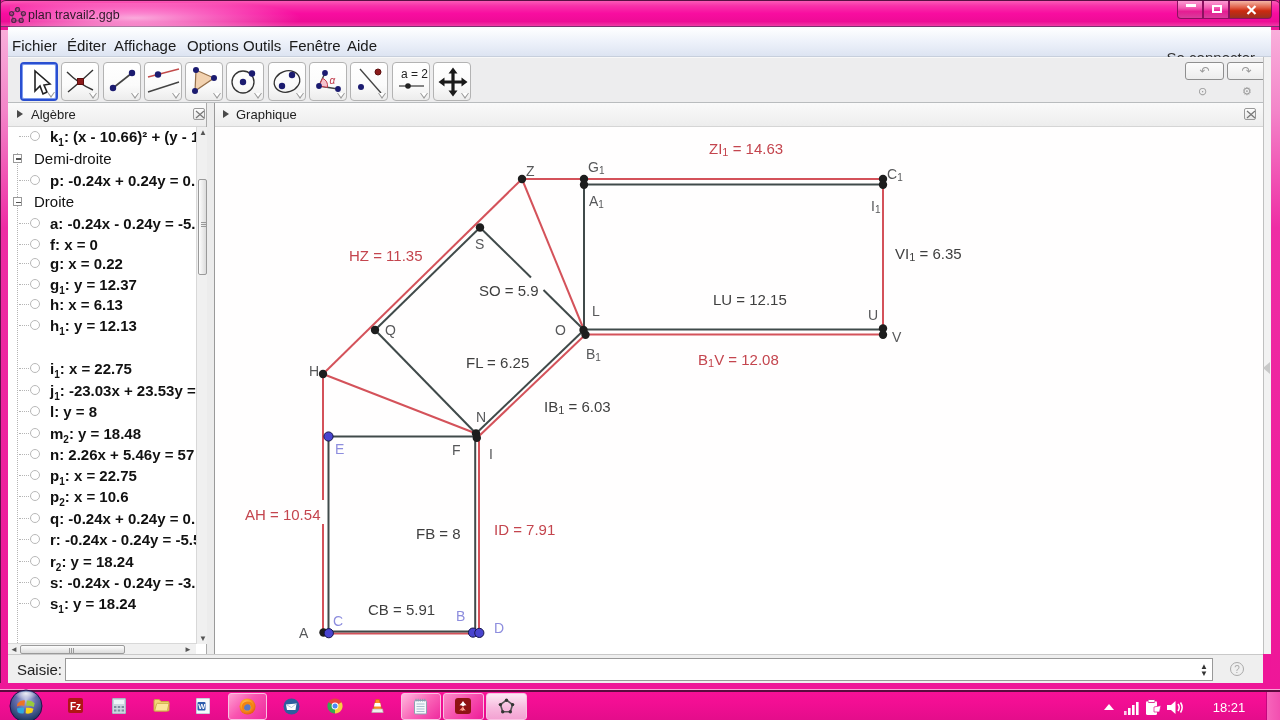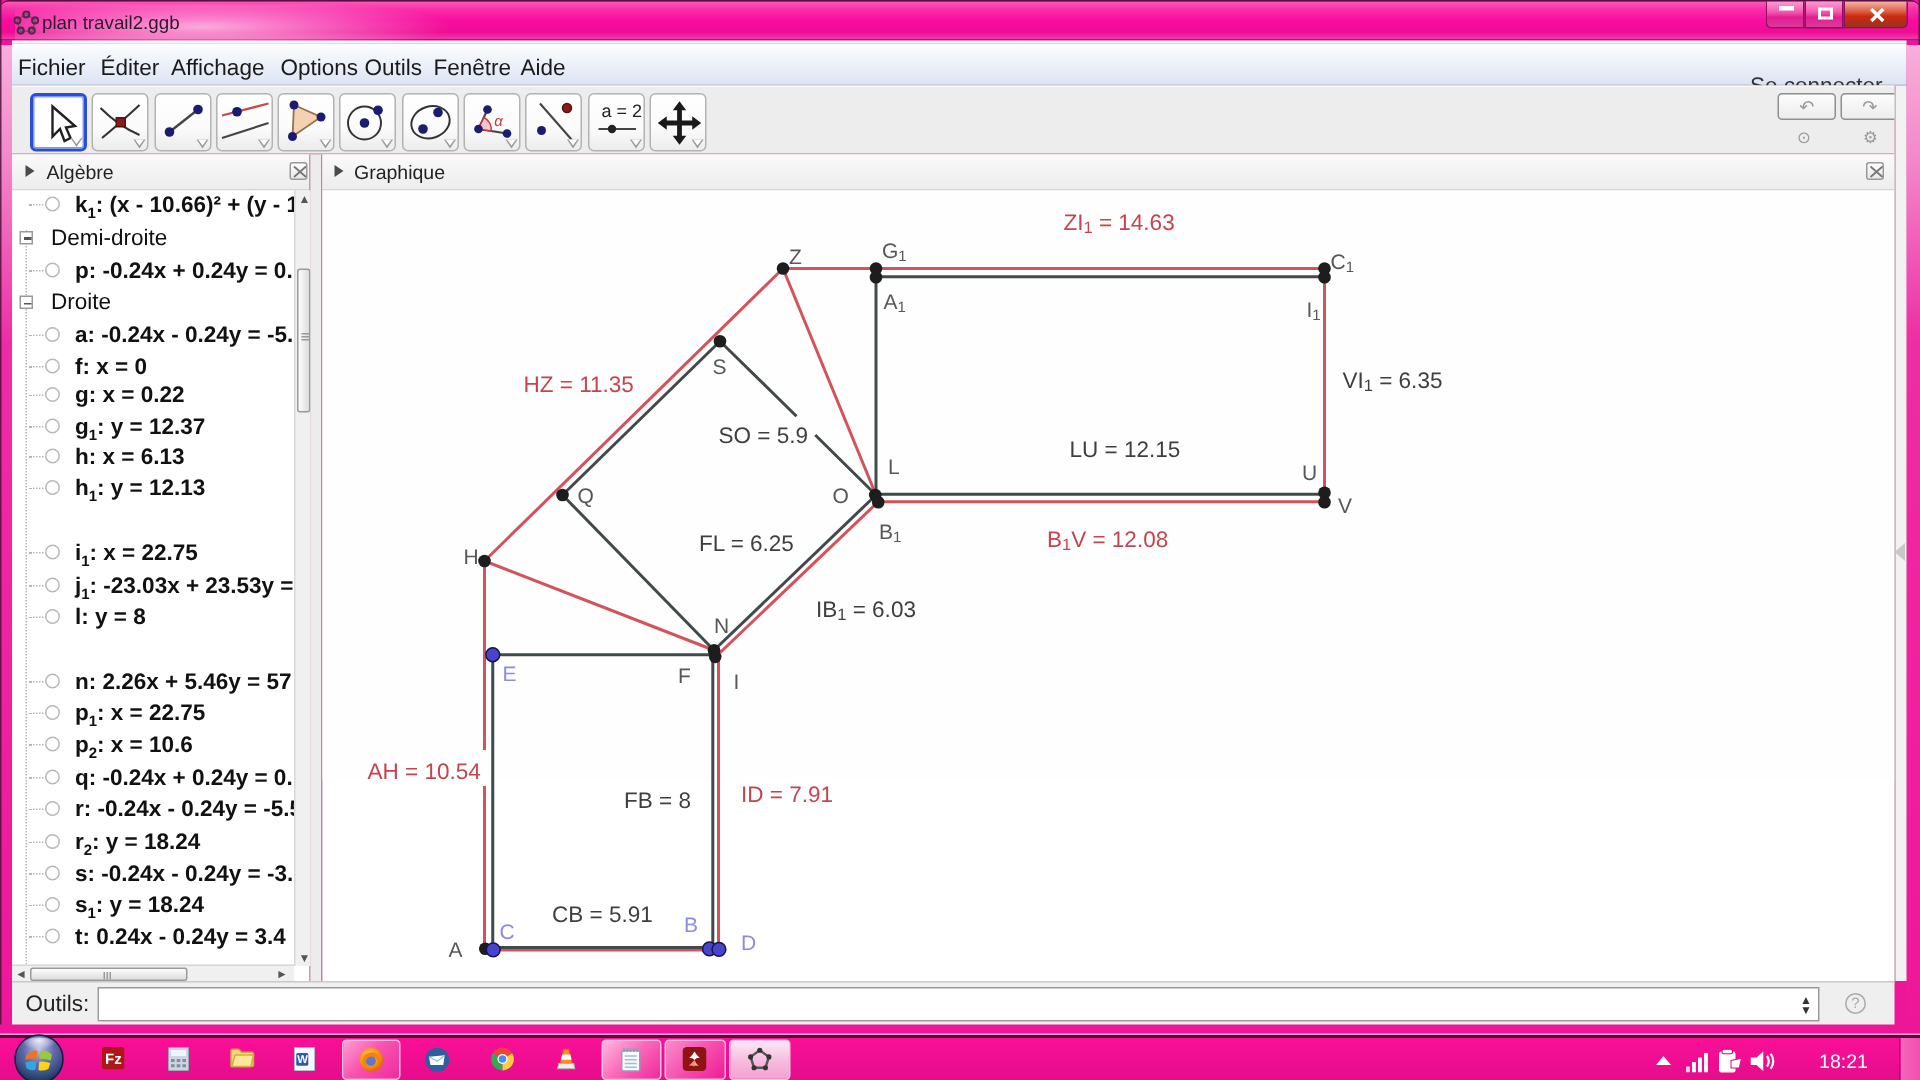--- a/index.html
+++ b/index.html
@@ -316,20 +316,25 @@
 <div class="arow" style="top:252.5px">
           <span class="stub"></span>
           <span class="circ"></span>
           <span class="itx"><b>j<sub>1</sub>: -23.03x + 23.53y =</b></span>
         </div>
 <div class="arow" style="top:273.5px">
           <span class="stub"></span>
           <span class="circ"></span>
           <span class="itx"><b>l: y = 8</b></span>
         </div>
+<div class="arow" style="top:295.5px">
+          <span class="stub"></span>
+          <span class="circ"></span>
+          <span class="itx"><b>m<sub>2</sub>: y = 18.48</b></span>
+        </div>
 <div class="arow" style="top:316.5px">
           <span class="stub"></span>
           <span class="circ"></span>
           <span class="itx"><b>n: 2.26x + 5.46y = 57</b></span>
         </div>
 <div class="arow" style="top:338.0px">
           <span class="stub"></span>
           <span class="circ"></span>
           <span class="itx"><b>p<sub>1</sub>: x = 22.75</b></span>
         </div>
@@ -355,25 +360,20 @@
         </div>
 <div class="arow" style="top:444.5px">
           <span class="stub"></span>
           <span class="circ"></span>
           <span class="itx"><b>s: -0.24x - 0.24y = -3.</b></span>
         </div>
 <div class="arow" style="top:465.5px">
           <span class="stub"></span>
           <span class="circ"></span>
           <span class="itx"><b>s<sub>1</sub>: y = 18.24</b></span>
-        </div>
-<div class="arow" style="top:487.0px">
-          <span class="stub"></span>
-          <span class="circ"></span>
-          <span class="itx"><b>t: 0.24x - 0.24y = 3.4</b></span>
         </div>
     </div>
     <div id="vscroll">
       <span class="sarrow" style="left:2px;top:1px">▲</span>
       <span class="sarrow" style="left:2px;bottom:1px">▼</span>
       <div id="vthumb">
           <div style="position:absolute;left:2px;top:42px;width:5px;border-top:1px solid #999;box-shadow:0 2px 0 #999,0 4px 0 #999"></div>
         </div>
     </div>
     <div id="hscroll">
@@ -474,21 +474,21 @@
 <text x="333" y="626" font-size="14" fill="#8d8dde">C</text>
 <text x="456" y="621" font-size="14" fill="#8d8dde">B</text>
 <text x="494" y="633" font-size="14" fill="#8d8dde">D</text>
 </svg>
     </div>
   </div>
   <div class="abs" id="rstrip"></div>
   <div class="abs" id="grarrow"></div>
 
   <div class="abs" id="saisie">
-    <span id="saisielbl">Outils:</span>
+    <span id="saisielbl">Saisie:</span>
     <div id="saisiefld">
         <span id="spin">▲<br>▼</span>
       </div>
     <div id="shelp">?</div>
   </div>
 
   <div class="abs" id="taskbar">
 
 <div class="tkbtn" style="left:228px;width:39px;background:linear-gradient(135deg,#ff9fd2 0%,#f954b0 45%,#ef2a9e 100%)"></div>
 <div class="tkbtn" style="left:401px;width:40px;background:linear-gradient(135deg,#ffb9de 0%,#fa66b8 50%,#ef2a9e 100%)"></div>

